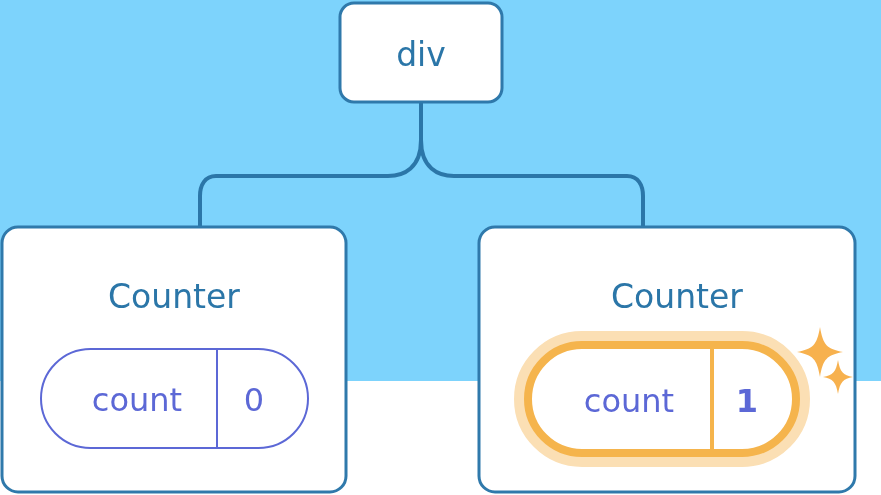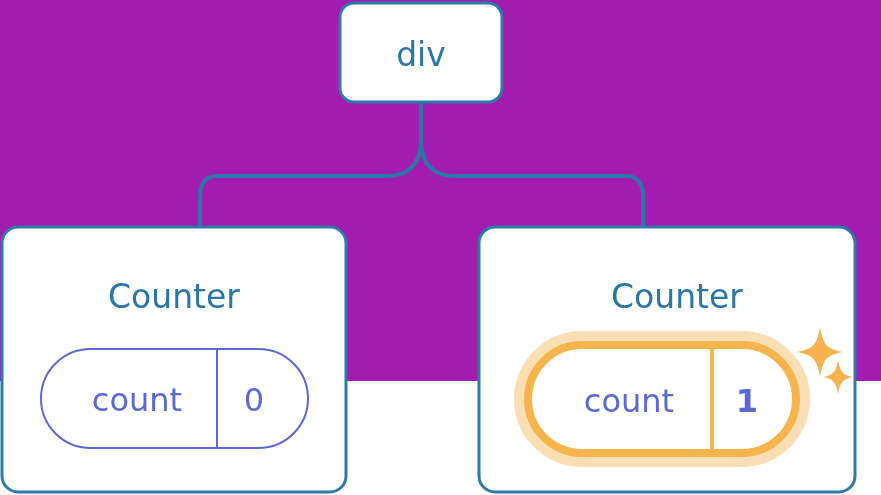--- a/index.html
+++ b/index.html
@@ -9,21 +9,21 @@
   body {
     width: 881px;
     height: 495px;
     overflow: hidden;
     font-family: "DejaVu Sans", "Liberation Sans", sans-serif;
   }
   #stage {
     position: relative;
     width: 881px;
     height: 381px;
-    background: #a21caf;
+    background: #7dd3fc;
   }
   svg.layer {
     position: absolute;
     left: 0;
     top: 0;
     width: 881px;
     height: 495px;
   }
   .edges { z-index: 1; }
   .nodes { z-index: 2; }

